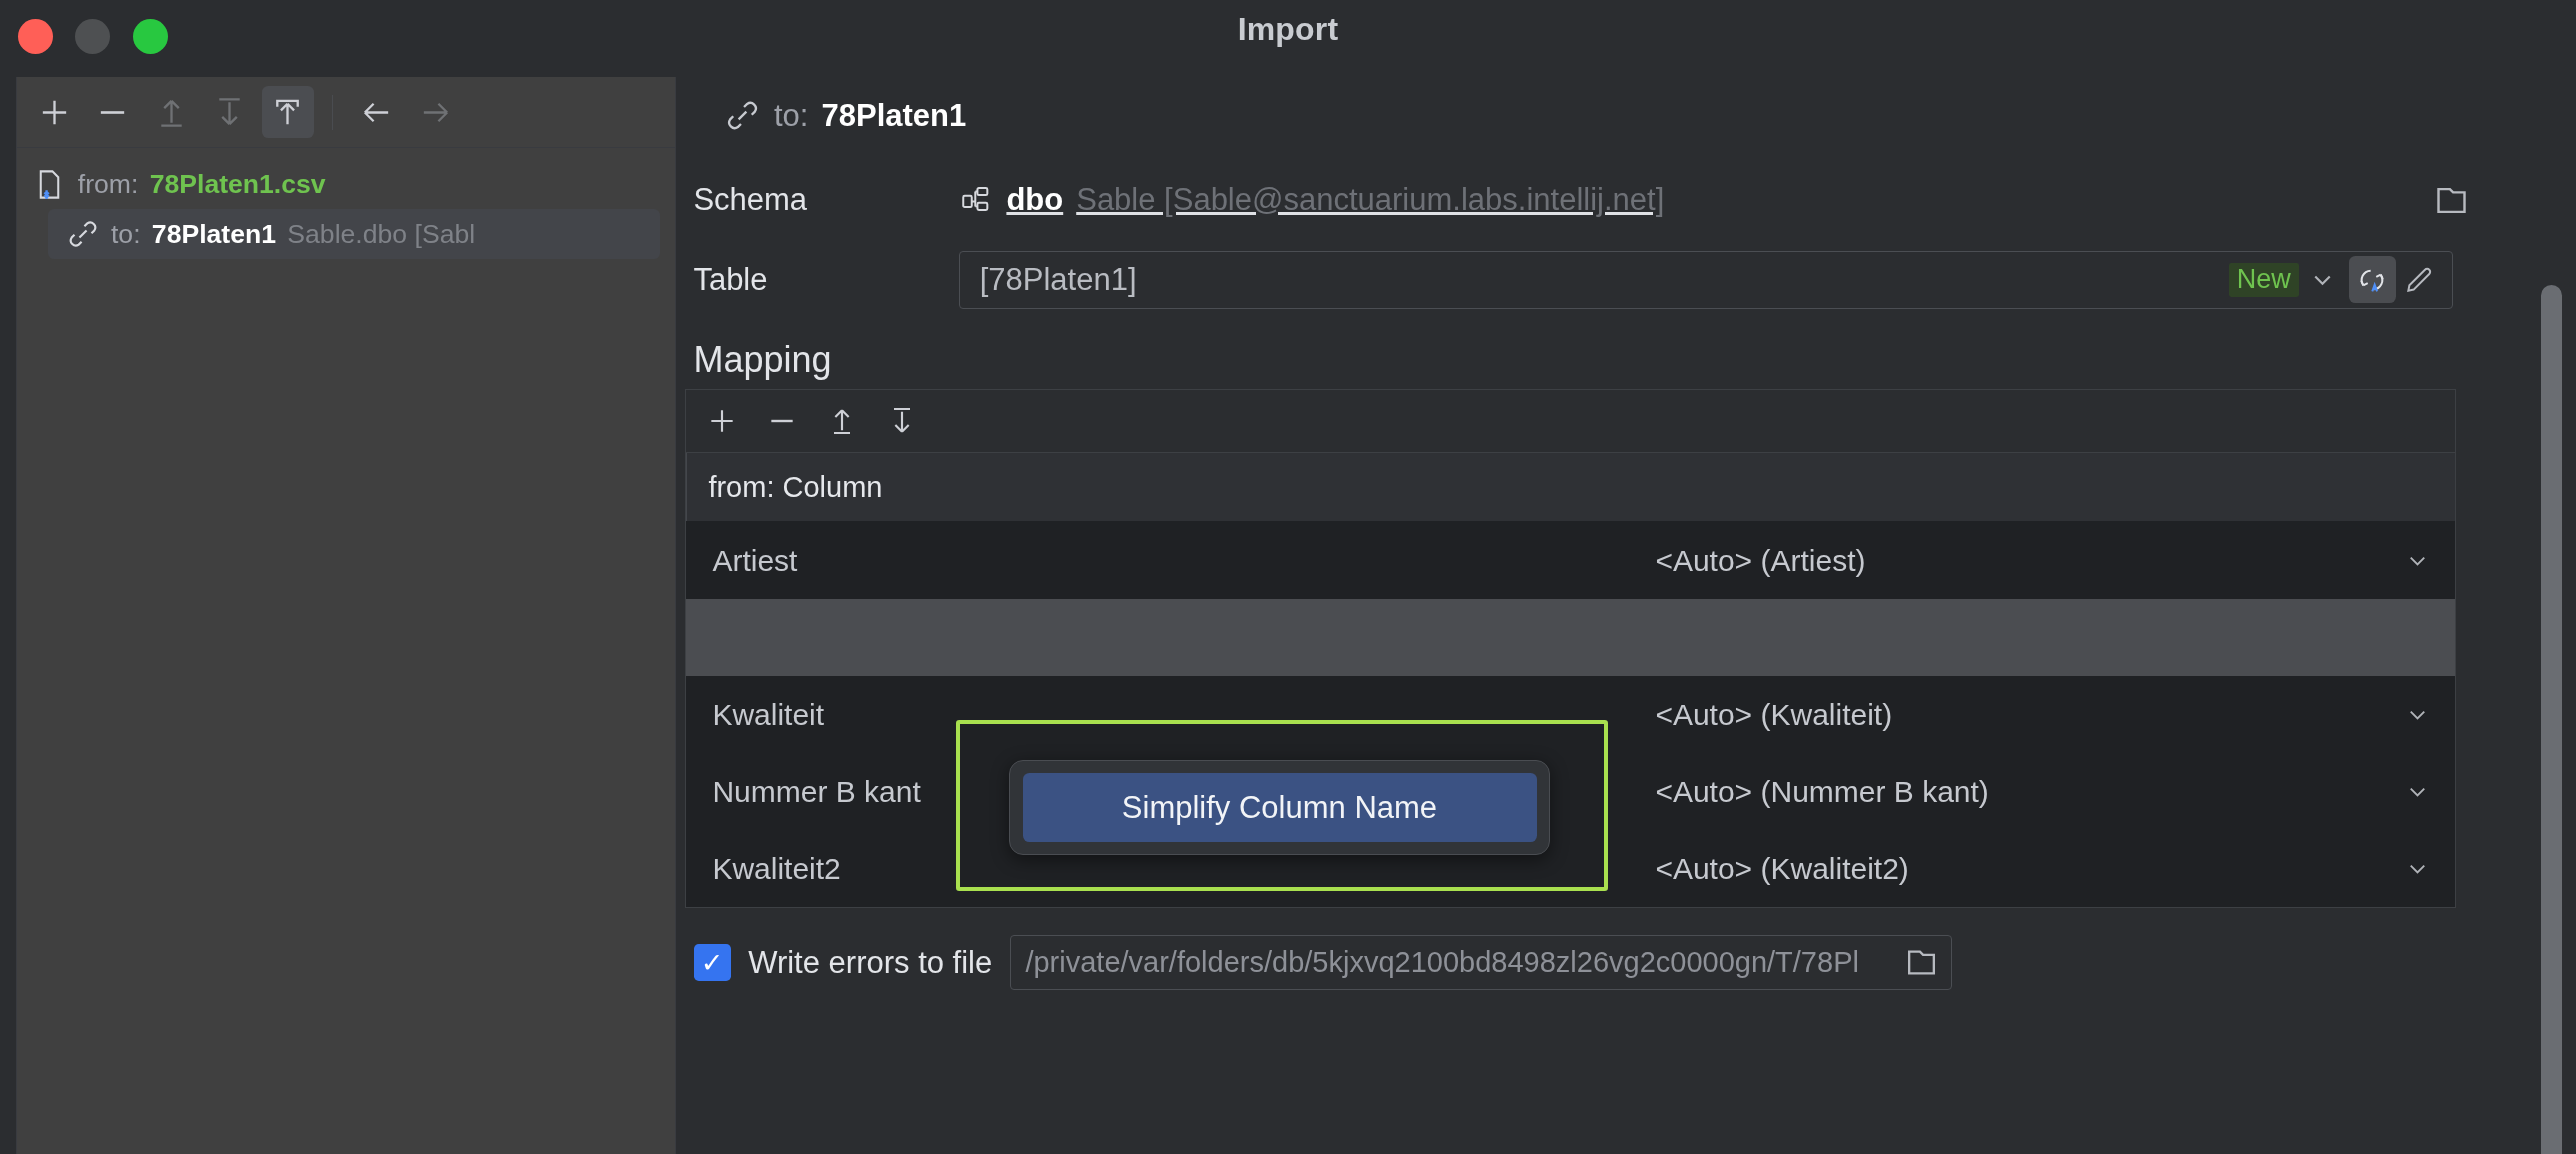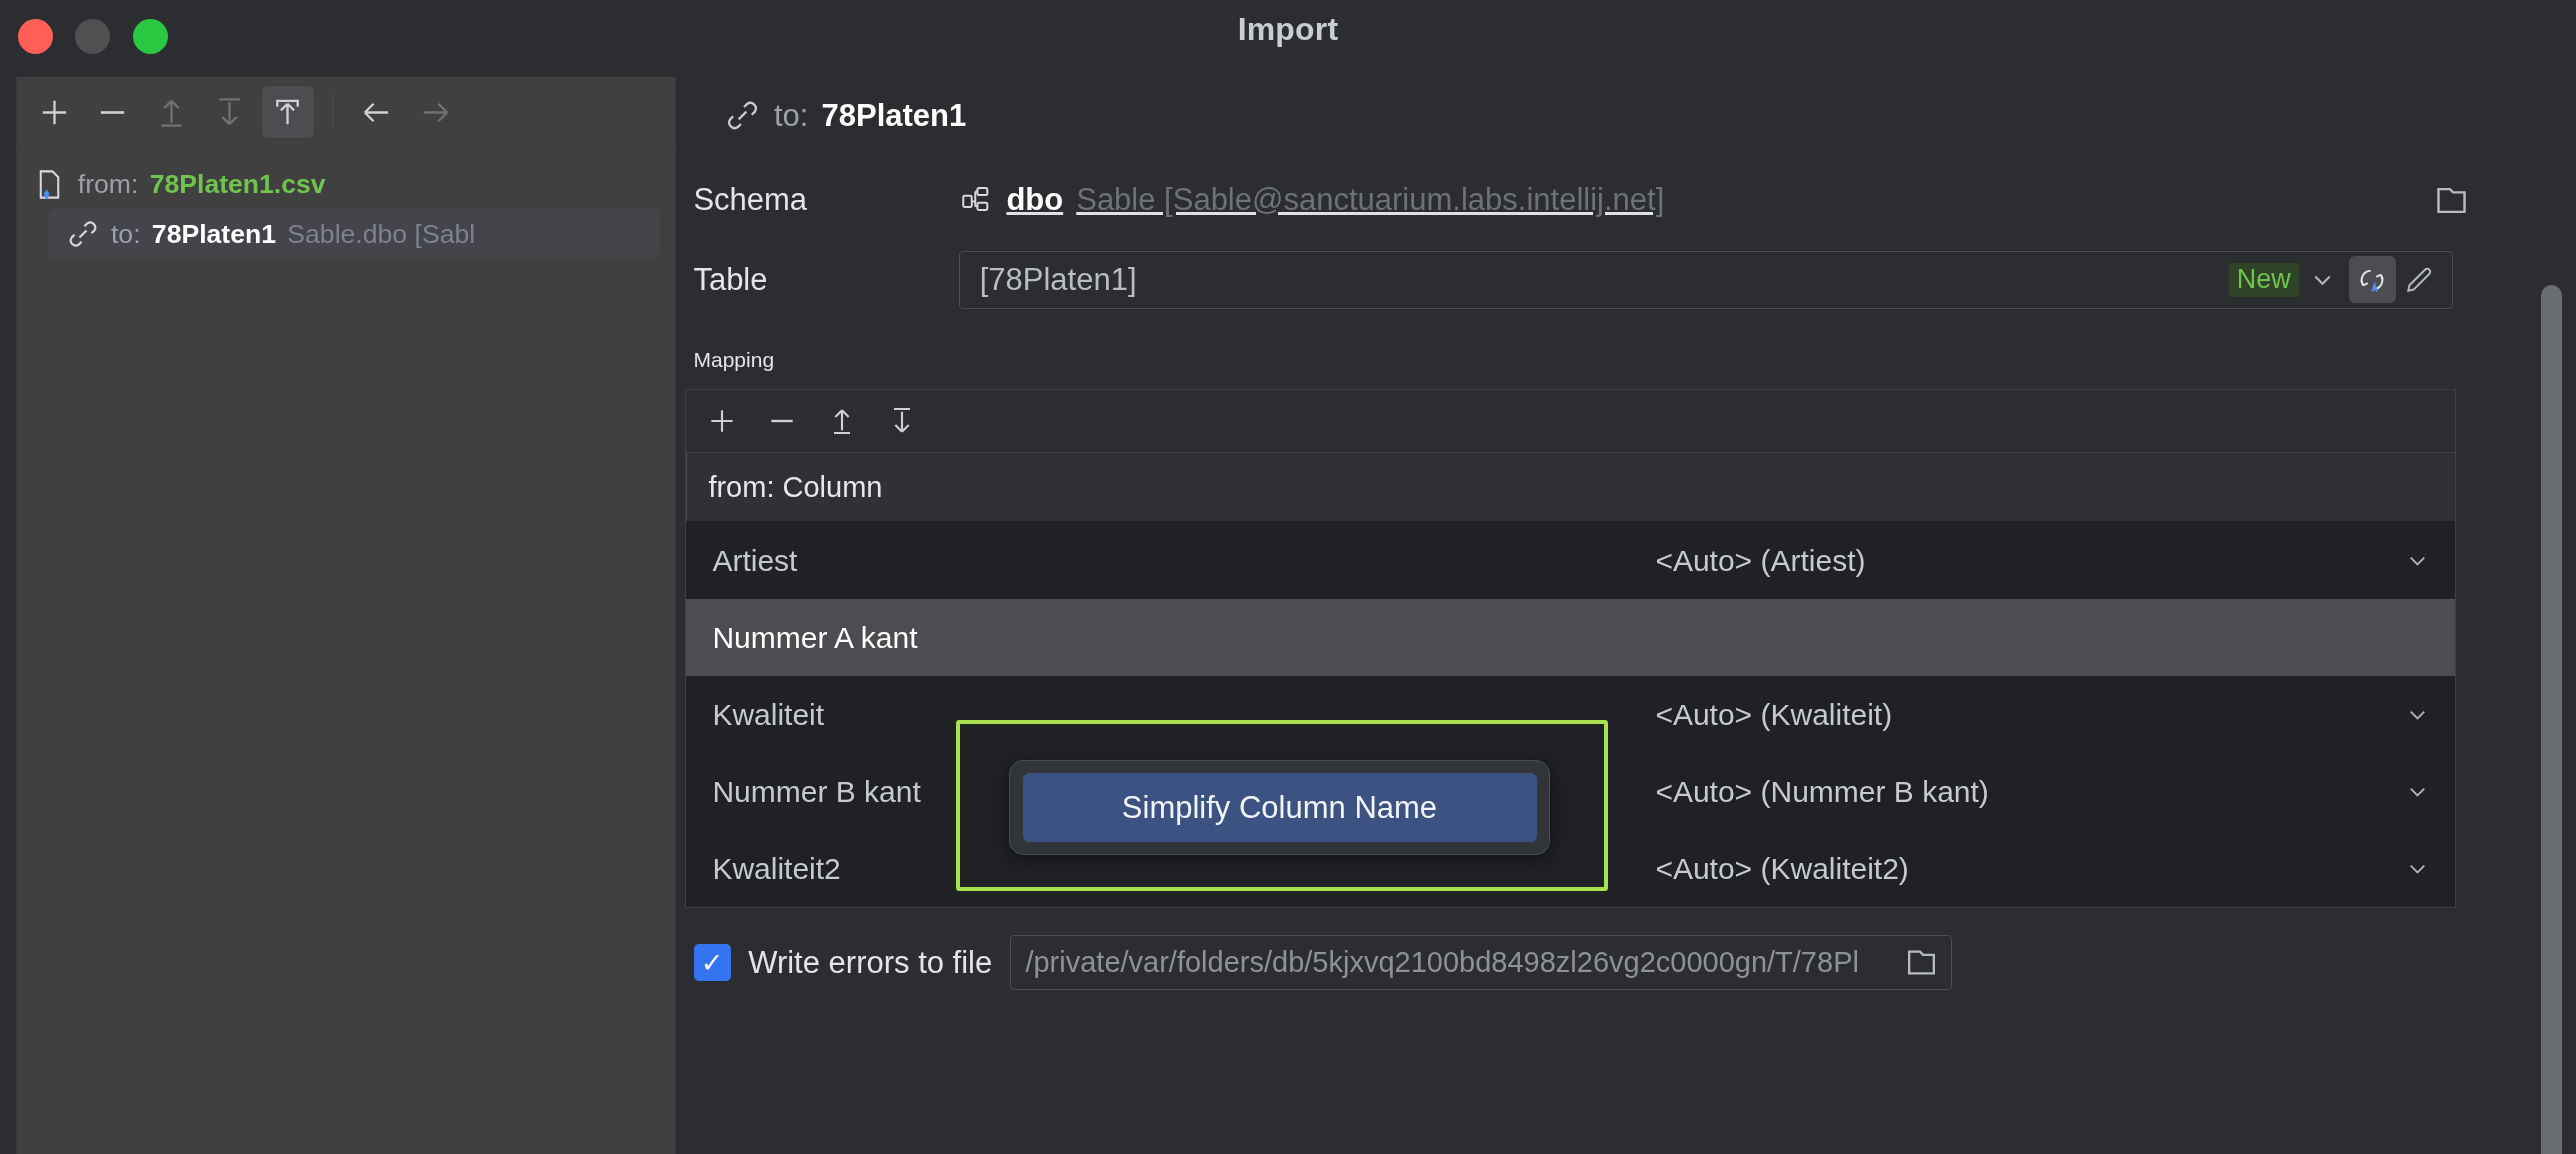--- a/index.html
+++ b/index.html
@@ -92,21 +92,21 @@
   .table-input .value { font-size: 31px; color: #b9bcc2; flex: 1; }
   .badge-new {
     color: #6fc34f; background: #2f4326; font-size: 27px;
     padding: 1.6px 8px; border-radius: 2.4px; margin-right: 9.7px;
   }
   .chev { color: #b0b3b8; margin-right: 11.3px; }
   .icon-btn { width: 47px; height: 47px; border-radius: 6.4px;
     display:flex; align-items:center; justify-content:center; }
   .icon-btn.active { background: #4b4d51; }
 
-  .mapping-label { height: 58px; margin-top: 21px; font-size: 21px; color: #e3e5e9; padding-left: 14.5px; display:flex; align-items:center;}
+  .mapping-label { height: 58px; margin-top: 21px; font-size: 36px; color: #e3e5e9; padding-left: 14.5px; display:flex; align-items:center;}
 
   .map-box {
     margin-left: 6.4px; width: 1771px; border: 1.6px solid #3d4044; background: #2b2d30;
   }
   .map-toolbar {
     height: 63px; display: flex; align-items: center; gap: 8px; padding-left: 9.7px;
     border-bottom: 1.6px solid #3d4044; background: #2b2d30;
   }
   .map-header {
     height: 69px; display: flex; align-items: center; background: #2f3135;
@@ -348,21 +348,20 @@
             <span class="txt">&lt;Auto&gt; (Artiest)</span>
             <span class="rowchev">
               <svg width="27" height="27" viewBox="0 0 24 24" fill="none" stroke="currentColor" stroke-width="1.7">
                   <path d="M6 9.5 L12 15.5 L18 9.5"></path>
                 </svg>
             </span>
           </div>
         </div>
 
         <div class="map-row selected">
-          <div class="cell-a">Nummer A kant</div>
         </div>
 
         <div class="map-row">
           <div class="cell-a">Kwaliteit</div>
           <div class="cell-b">
             <span class="txt">&lt;Auto&gt; (Kwaliteit)</span>
             <span class="rowchev">
               <svg width="27" height="27" viewBox="0 0 24 24" fill="none" stroke="currentColor" stroke-width="1.7">
                   <path d="M6 9.5 L12 15.5 L18 9.5"></path>
                 </svg>

